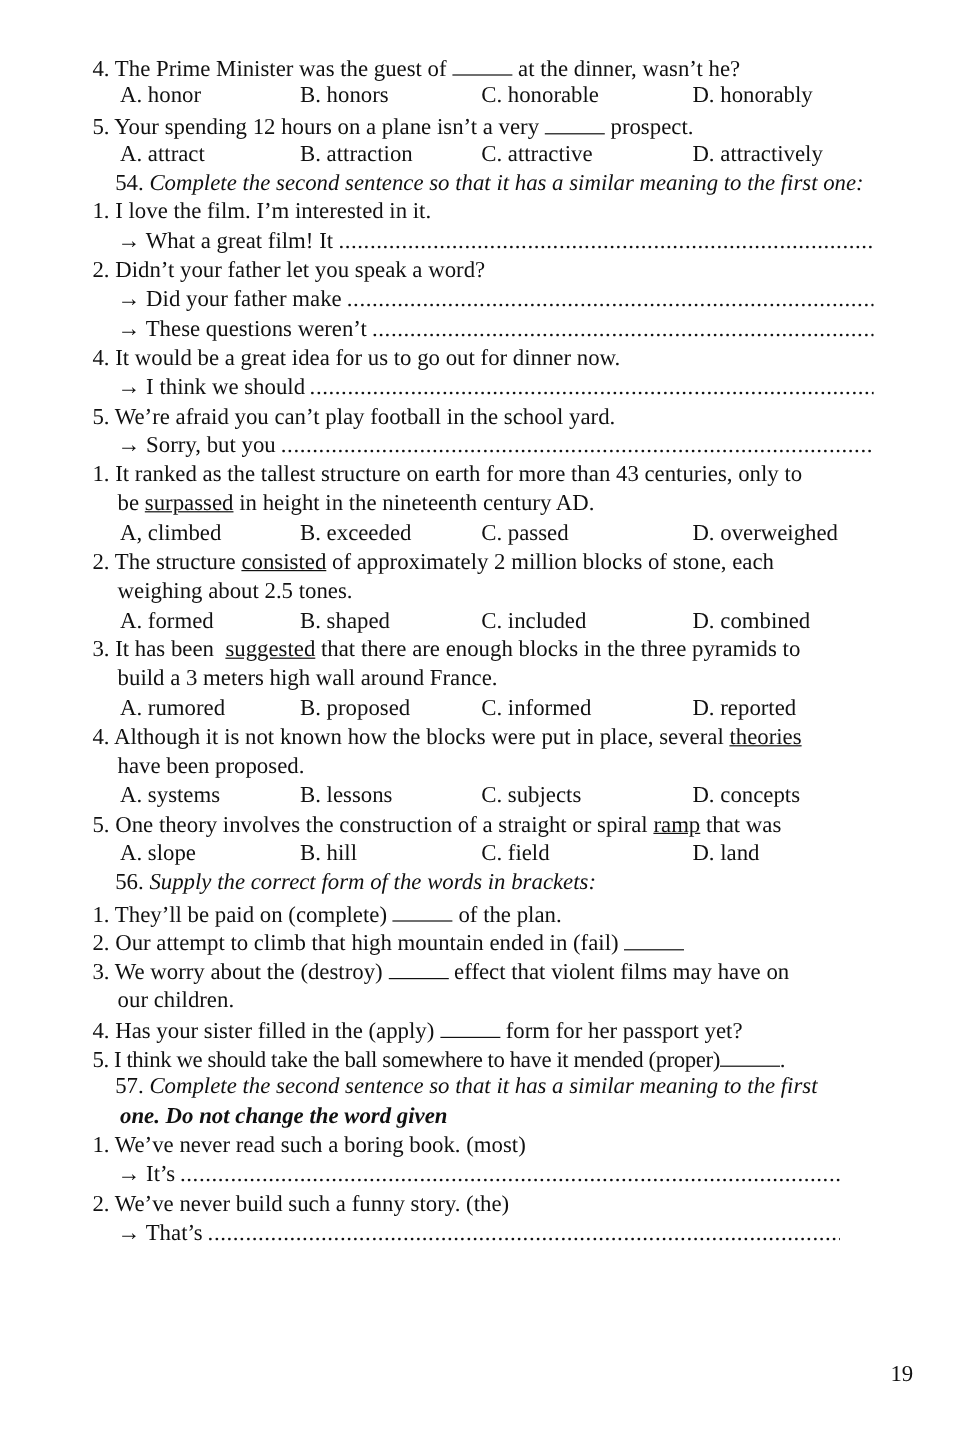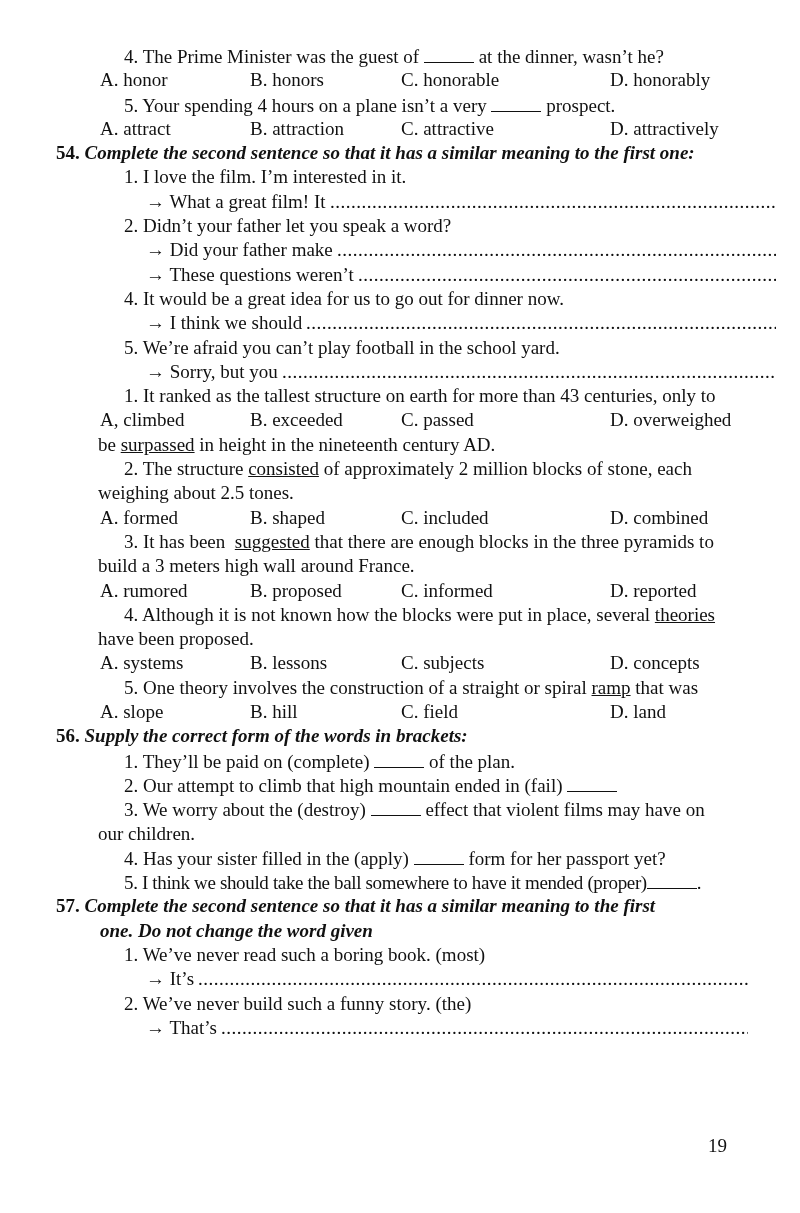--- a/index.html
+++ b/index.html
@@ -3,53 +3,53 @@
 <meta charset="utf-8">
 <style>
   html, body { margin: 0; padding: 0; background: #ffffff; }
   body {
     width: 800px; height: 1213px; position: relative; overflow: hidden;
     font-family: "Liberation Serif", "DejaVu Serif", serif;
     color: #111; font-size: 19px; line-height: 24.3px;
   }
   .page { position: absolute; left: 0; top: 44px; width: 800px; }
   .line { position: relative; height: 24.3px; white-space: nowrap; }
-  .q { padding-left: 77px; margin-left: 47px; }
+  .q { padding-left: 77px; }
   .qc { padding-left: 98px; }
-  .ans { padding-left: 98px; margin-left: 48px; }
-  .ex { padding-left: 56px; font-weight: bold; font-style: italic; }
+  .ans { padding-left: 98px; }
+  .ex { padding-left: 96px; font-weight: normal; font-style: italic; }
   .ex .num { font-style: normal; }
   .exc { padding-left: 100px; font-weight: bold; font-style: italic; }
   .opts span { position: absolute; }
-  .o1 { left: 100px; } .o2 { left: 250px; } .o3 { left: 401px; } .o4 { left: 610px; }
+  .o1 { left: 100px; } .o2 { left: 250px; } .o3 { left: 401px; } .o4 { left: 577px; }
   .dots { position: absolute; top: 0; overflow: hidden; white-space: nowrap; letter-spacing: 0.5px; }
   .u { text-decoration: underline; }
   .blank { display: inline-block; border-bottom: 1.3px solid #111; width: 50px; height: 18px; vertical-align: baseline; }
-  .pagenum { position: absolute; left: 708px; top: 1134px; font-size: 19px; }
+  .pagenum { position: absolute; left: 742px; top: 1134px; font-size: 19px; }
 </style>
 </head>
 <body>
 
 <div class="page">
 
   <div class="line q">
     <span>4.</span>
     <span>The Prime Minister was the guest of</span>
     <span class="blank"></span>
     <span>at the dinner, wasn’t he?</span>
   </div>
   <div class="line opts">
     <span class="o1">A. honor</span>
     <span class="o2">B. honors</span>
     <span class="o3">C. honorable</span>
     <span class="o4">D. honorably</span>
   </div>
   <div class="line q">
     <span>5.</span>
-    <span>Your spending 4 hours on a plane isn’t a very</span>
+    <span>Your spending 12 hours on a plane isn’t a very</span>
     <span class="blank"></span>
     <span>prospect.</span>
   </div>
   <div class="line opts">
     <span class="o1">A. attract</span>
     <span class="o2">B. attraction</span>
     <span class="o3">C. attractive</span>
     <span class="o4">D. attractively</span>
   </div>
 
@@ -66,28 +66,28 @@
       <div class="line q"><span>4.</span> <span>It would be a great idea for us to go out for dinner now.</span></div>
       <div class="line ans"><span class="lead">→ I think we should</span><span class="dots" style="left: 258px; width: 470px;">........................................................................................................................................................................................................</span></div>
       <div class="line q"><span>5.</span> <span>We’re afraid you can’t play football in the school yard.</span></div>
       <div class="line ans"><span class="lead">→ Sorry, but you</span><span class="dots" style="left: 234px; width: 494px;">........................................................................................................................................................................................................</span></div>
     </div>
 
 
   <div class="line q">
     <span>1.</span> <span>It ranked as the tallest structure on earth for more than 43 centuries, only to</span>
   </div>
+  <div class="line qc">
+    <span>be </span><span class="u">surpassed</span><span> in height in the nineteenth century AD.</span>
+  </div>
   <div class="line opts">
     <span class="o1">A, climbed</span>
     <span class="o2">B. exceeded</span>
     <span class="o3">C. passed</span>
     <span class="o4">D. overweighed</span>
-  </div>
-  <div class="line qc">
-    <span>be </span><span class="u">surpassed</span><span> in height in the nineteenth century AD.</span>
   </div>
 
   <div class="line q">
     <span>2.</span> <span>The structure </span><span class="u">consisted</span><span> of approximately 2 million blocks of stone, each</span>
   </div>
   <div class="line qc"><span>weighing about 2.5 tones.</span></div>
   <div class="line opts">
     <span class="o1">A. formed</span>
     <span class="o2">B. shaped</span>
     <span class="o3">C. included</span>

